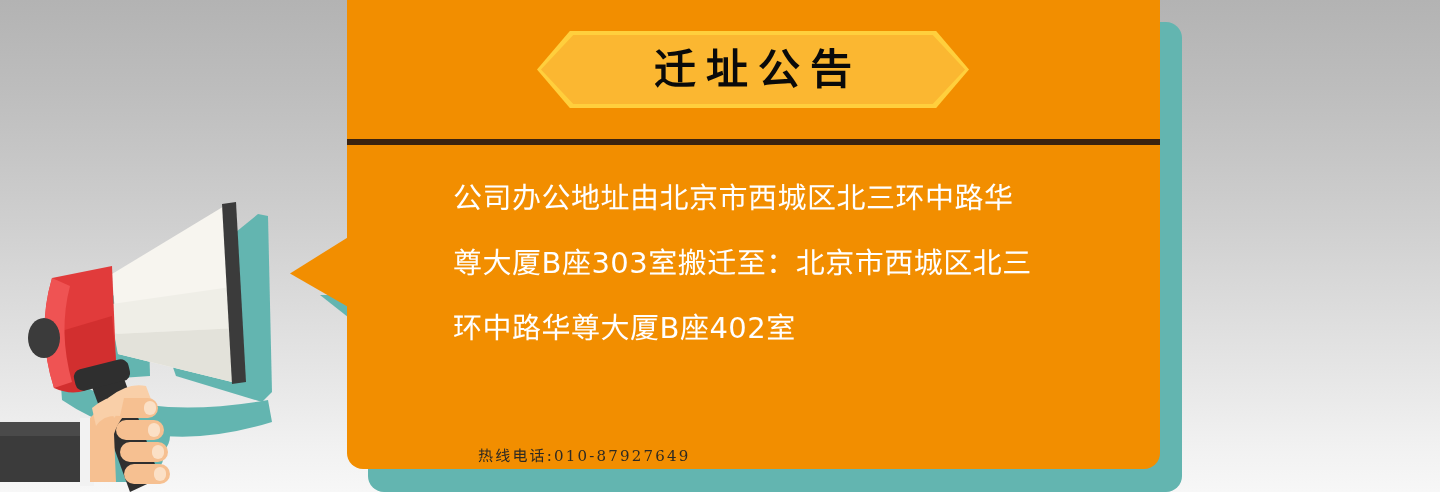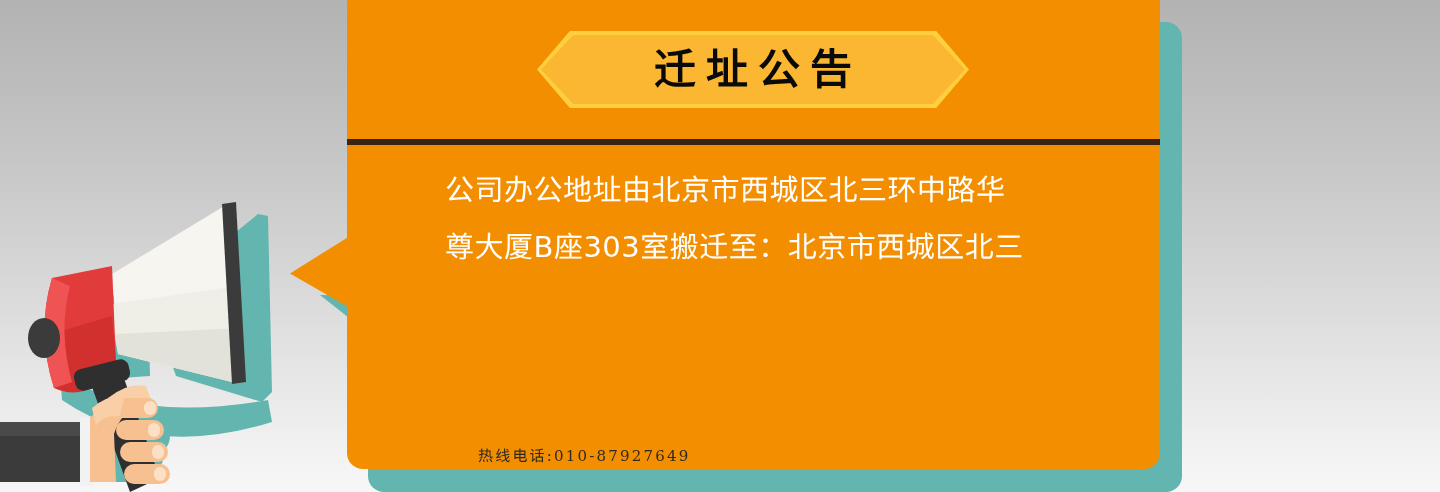--- a/index.html
+++ b/index.html
@@ -128,21 +128,21 @@
     position: absolute;
     left: 98px;
     top: 178px;
     width: 648px;
     color: #ffffff;
     font-size: 29px;
     line-height: 57px;
     letter-spacing: 0.5px;
     font-family: "DejaVu Sans", "Liberation Sans", sans-serif;
   }
-  .body-copy p { margin: 0; }
+  .body-copy p { margin: 8px; }
 
   
   .footer {
     position: absolute;
     left: 0;
     top: 418px;
     width: 813px;
     height: 24px;
   }
   .footer-item {
@@ -227,20 +227,21 @@
       <div class="ribbon-outline"></div>
       <div class="ribbon-fill"></div>
       <div class="ribbon-title">迁址公告</div>
     </div>
 
     <div class="divider"></div>
 
     <div class="body-copy">
       <p>公司办公地址由北京市西城区北三环中路华</p>
       <p>尊大厦B座303室搬迁至：北京市西城区北三</p>
+      <p>环中路华尊大厦B座402室</p>
     </div>
 
     <div class="footer">
       <span class="footer-item footer-hotline">热线电话:010-87927649</span>
     </div>
   </div>
 
   <div class="tail"></div>
 
 </div>

